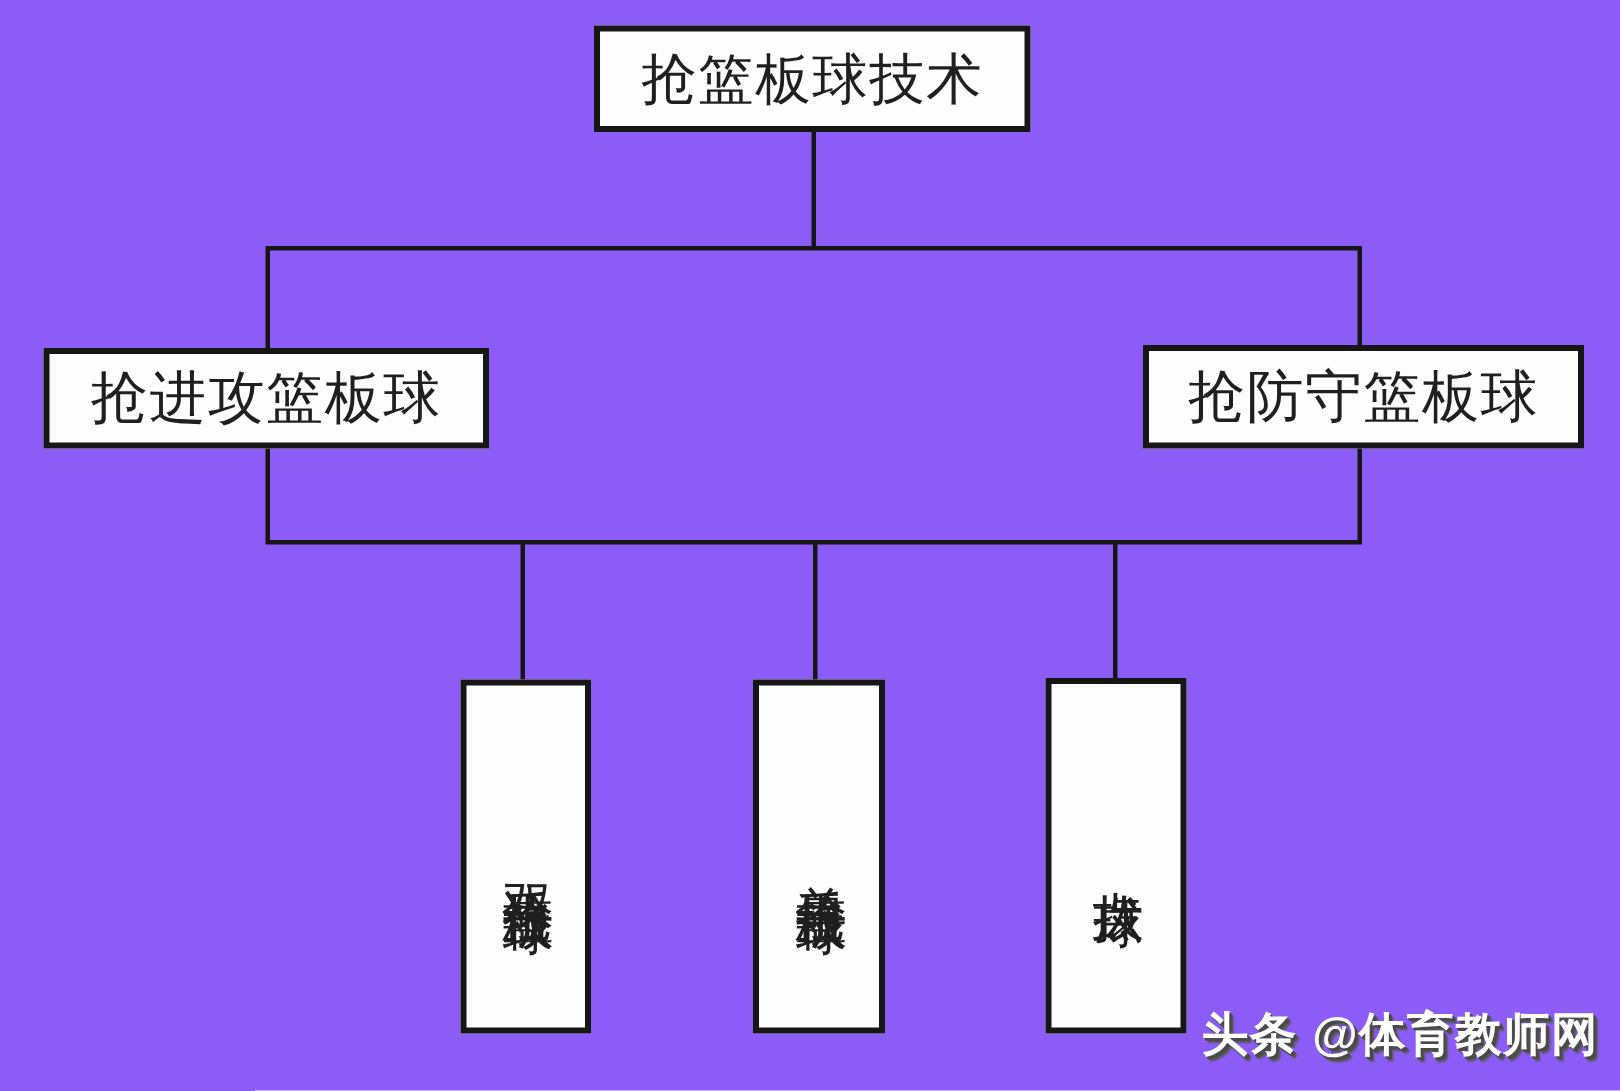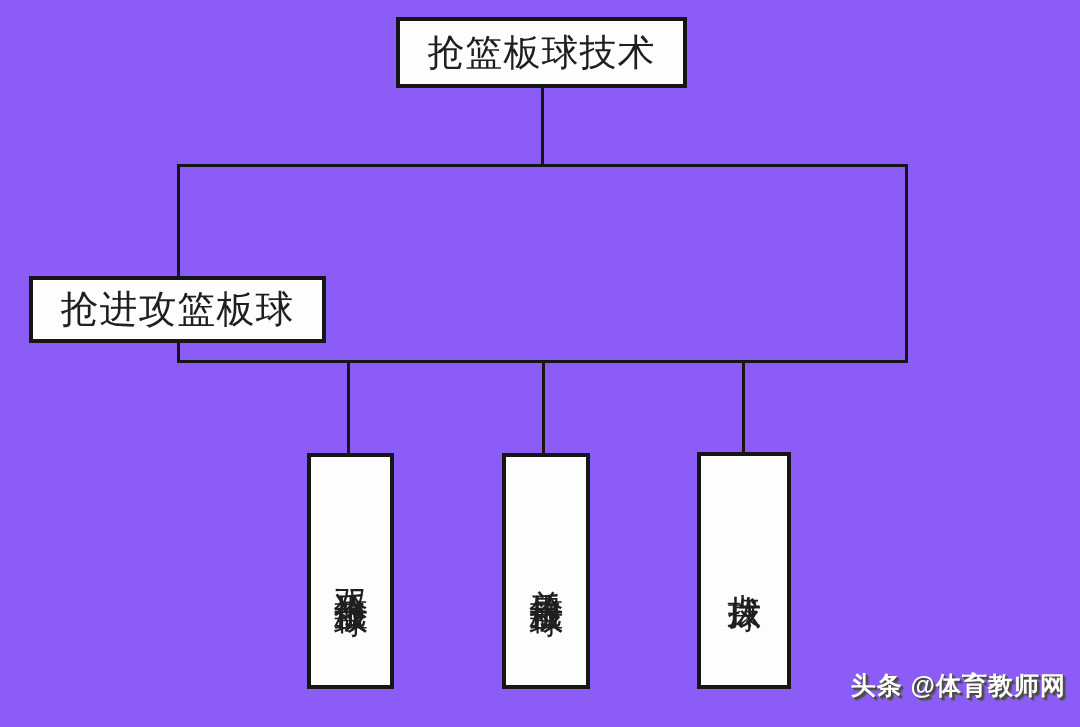--- a/index.html
+++ b/index.html
@@ -63,21 +63,21 @@
     line-height: 1;
     white-space: nowrap;
   }
   
   .watermark {
     position: absolute;
     right: 14px;
     top: 669px;
     font-family: "Liberation Sans", "DejaVu Sans", sans-serif;
     font-weight: bold;
-    font-size: 25px;
+    font-size: 31px;
     letter-spacing: 1px;
     color: #ffffff;
     text-shadow:
       1px 1px 0 #4a4a4a,
       2px 2px 0 #4a4a4a,
       3px 3px 1px #5a5a5a;
     z-index: 3;
     white-space: nowrap;
   }
 </style>
@@ -91,24 +91,27 @@
   <div class="frame"></div>
 
   <div class="line v" style="left:347px; top:361px; height:94px;"></div>
   <div class="line v" style="left:542px; top:361px; height:94px;"></div>
   <div class="line v" style="left:742px; top:361px; height:94px;"></div>
 
   <div class="node h top" style="left:396px; top:17px; width:291px; height:71px;">
     <span>抢篮板球技术</span>
   </div>
 
-  <div class="node h" style="left:29px; top:232px; width:297px; height:67px;margin-top:44px;">
+  <div class="node h" style="left:29px; top:232px; width:297px; height:67px;">
     <span>抢进攻篮板球</span>
   </div>
 
+  <div class="node h" style="left:762px; top:230px; width:294px; height:69px;">
+    <span>抢防守篮板球</span>
+  </div>
 
   <div class="node vtext" style="left:307px; top:453px; width:87px; height:236px;">
     <span>双手抢篮板球</span>
   </div>
 
   <div class="node vtext" style="left:502px; top:453px; width:88px; height:236px;">
     <span>单手抢篮板球</span>
   </div>
 
   <div class="node vtext" style="left:697px; top:452px; width:94px; height:237px;">

